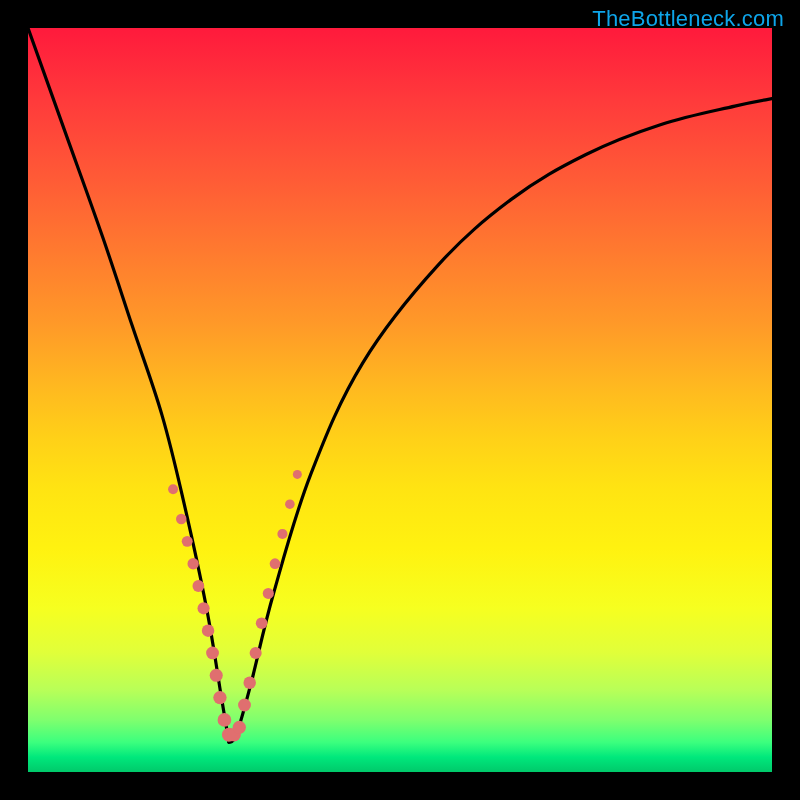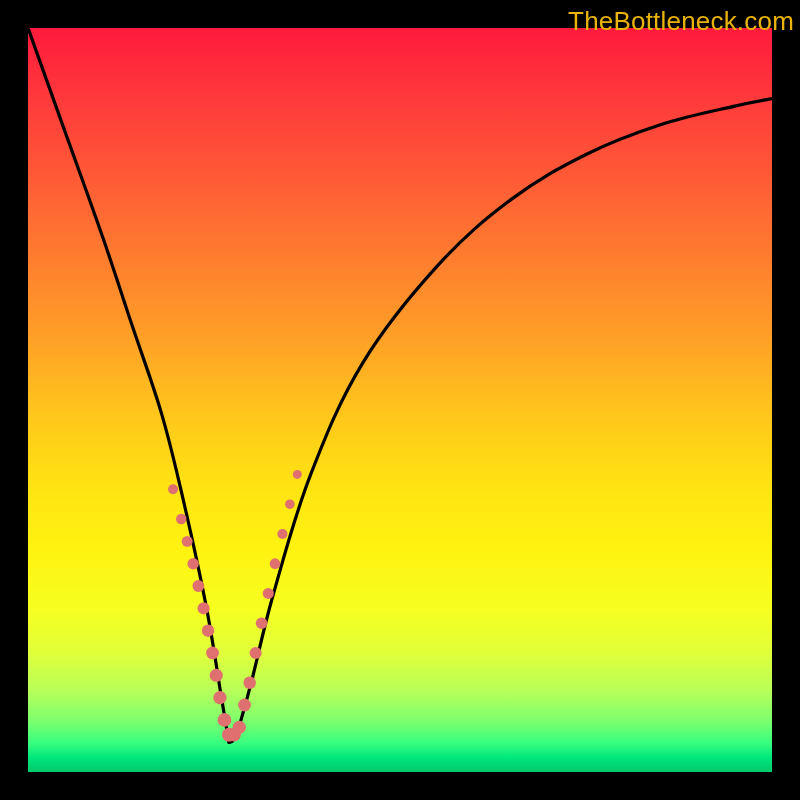--- a/index.html
+++ b/index.html
@@ -32,23 +32,23 @@
       #b8ff58 89%,
       #7fff6e 93%,
       #3cff7e 96%,
       #00e87c 98%,
       #00c96a 100%
     );
   }
   .watermark {
     position: absolute;
     top: 6px;
-    right: 6px;
-    color: #eab308;
-    font-size: 26px;
+    right: 16px;
+    color: #0ea5e9;
+    font-size: 22px;
     font-weight: 500;
     letter-spacing: 0.2px;
     user-select: none;
   }
   svg.curve {
     position: absolute;
     left: 0;
     top: 0;
     width: 744px;
     height: 744px;

